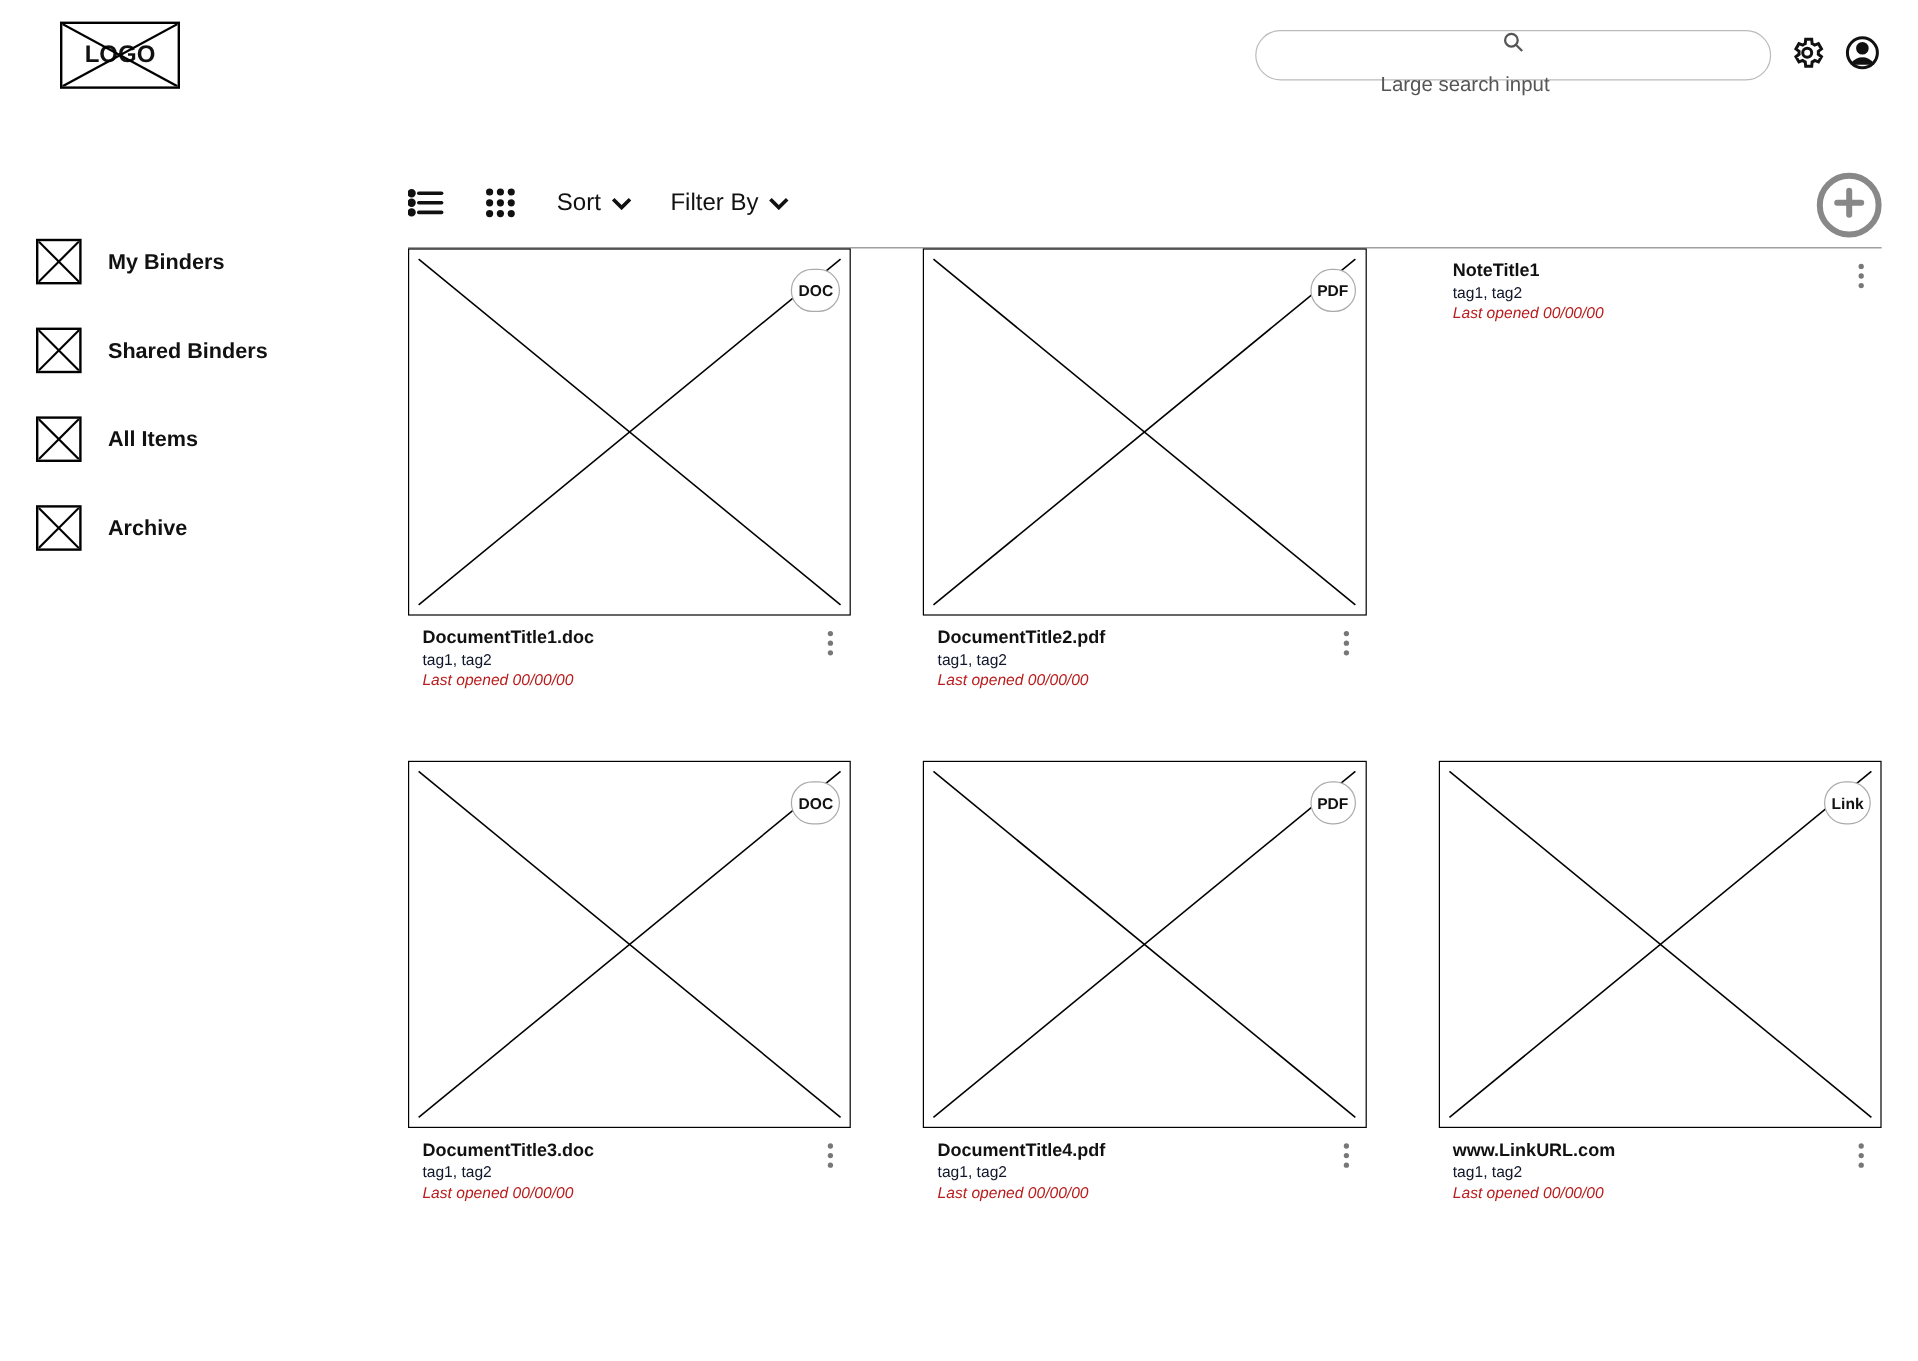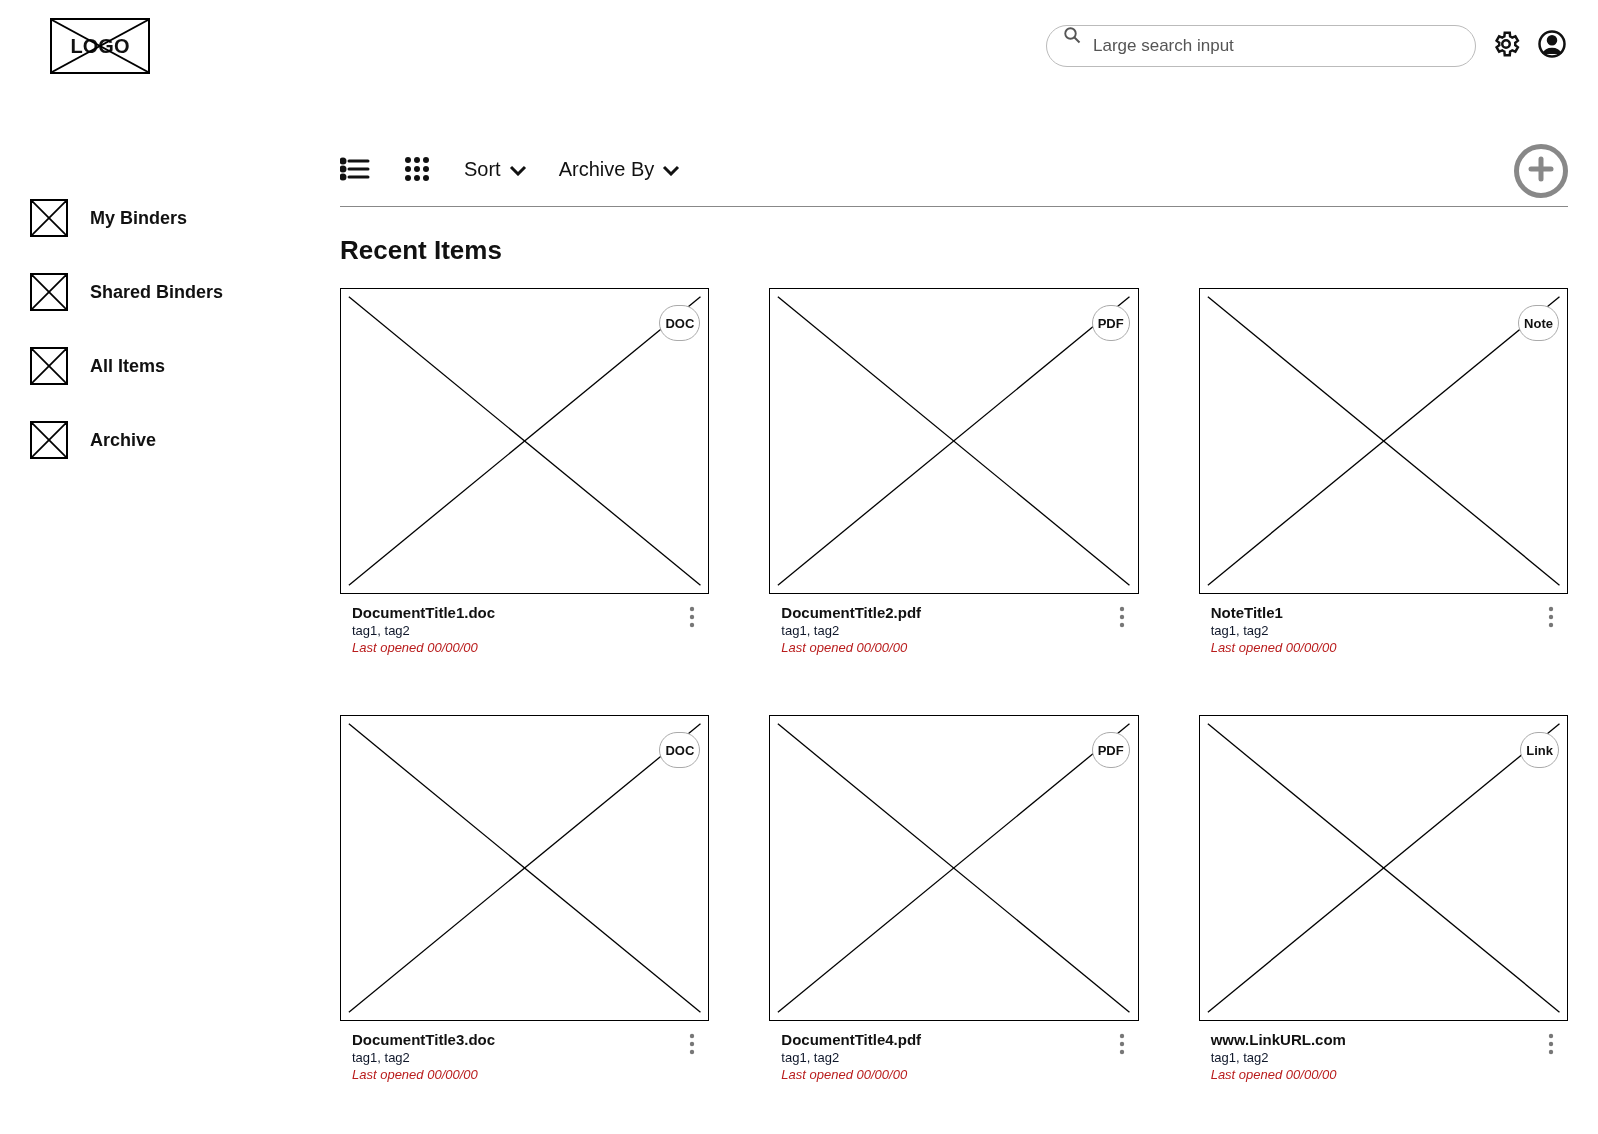--- a/index.html
+++ b/index.html
@@ -24,26 +24,28 @@
     align-items: center;
     justify-content: center;
     font-weight: bold;
     font-size: 20px;
     margin-left: 20px;
   }
   .logo svg { position: absolute; inset: 0; width: 100%; height: 100%; }
   .header-spacer { flex: 1; }
   .search-wrap {
     display: flex;
+    align-items: center;
     width: 430px;
     height: 42px;
     border: 1px solid #bbb;
     border-radius: 21px;
     padding: 0 16px;
     gap: 12px;
+    flex-direction: column;
   }
   .search-wrap input {
     border: none;
     outline: none;
     font-size: 17px;
     flex: 1;
     color: #333;
     background: transparent;
   }
   .search-wrap input::placeholder { color: #555; }
@@ -274,39 +276,38 @@
       </div>
       <div class="tb-btn">
         <span>Sort</span>
         <span>
           <svg width="18" height="12" viewBox="0 0 18 12" fill="none" stroke="#111" stroke-width="3">
               <polyline points="2,3 9,10 16,3"></polyline>
             </svg>
         </span>
       </div>
       <div class="tb-btn">
-        <span>Archive By</span>
+        <span>Filter By</span>
         <span>
           <svg width="18" height="12" viewBox="0 0 18 12" fill="none" stroke="#111" stroke-width="3">
               <polyline points="2,3 9,10 16,3"></polyline>
             </svg>
         </span>
       </div>
       <div class="toolbar-spacer"></div>
       <div class="add-btn">
         <span>
           <svg width="28" height="28" viewBox="0 0 28 28" stroke="#888" stroke-width="5" stroke-linecap="round">
               <line x1="14" y1="4" x2="14" y2="24"></line>
               <line x1="4" y1="14" x2="24" y2="14"></line>
             </svg>
         </span>
       </div>
     </div>
 
-    <div class="section-title">Recent Items</div>
 
     <div class="grid" id="grid">
         <div class="card">
     <div class="thumb">
       <svg class="cross" viewBox="0 0 280 232" preserveAspectRatio="none">
         <line x1="6" y1="6" x2="274" y2="226" stroke="#000" stroke-width="1"></line>
         <line x1="274" y1="6" x2="6" y2="226" stroke="#000" stroke-width="1"></line>
       </svg>
       <div class="badge">DOC</div>
     </div>
@@ -346,100 +347,93 @@
           <svg width="6" height="22" viewBox="0 0 6 22" fill="#777">
                   <circle cx="3" cy="3" r="2.2"></circle>
                   <circle cx="3" cy="11" r="2.2"></circle>
                   <circle cx="3" cy="19" r="2.2"></circle>
                 </svg>
         </span>
       </div>
     </div>
         </div>
         <div class="card">
+    <div class="card-footer">
+      <div class="card-meta">
+        <div class="card-title">NoteTitle1</div>
+        <div class="card-tags">tag1, tag2</div>
+        <div class="card-date">Last opened 00/00/00</div>
+      </div>
+      <div class="kebab">
+        <span>
+          <svg width="6" height="22" viewBox="0 0 6 22" fill="#777">
+                  <circle cx="3" cy="3" r="2.2"></circle>
+                  <circle cx="3" cy="11" r="2.2"></circle>
+                  <circle cx="3" cy="19" r="2.2"></circle>
+                </svg>
+        </span>
+      </div>
+    </div>
+        </div>
+        <div class="card">
     <div class="thumb">
       <svg class="cross" viewBox="0 0 280 232" preserveAspectRatio="none">
         <line x1="6" y1="6" x2="274" y2="226" stroke="#000" stroke-width="1"></line>
         <line x1="274" y1="6" x2="6" y2="226" stroke="#000" stroke-width="1"></line>
       </svg>
-      <div class="badge">Note</div>
-    </div>
-    <div class="card-footer">
-      <div class="card-meta">
-        <div class="card-title">NoteTitle1</div>
+      <div class="badge">DOC</div>
+    </div>
+    <div class="card-footer">
+      <div class="card-meta">
+        <div class="card-title">DocumentTitle3.doc</div>
         <div class="card-tags">tag1, tag2</div>
         <div class="card-date">Last opened 00/00/00</div>
       </div>
       <div class="kebab">
         <span>
           <svg width="6" height="22" viewBox="0 0 6 22" fill="#777">
                   <circle cx="3" cy="3" r="2.2"></circle>
                   <circle cx="3" cy="11" r="2.2"></circle>
                   <circle cx="3" cy="19" r="2.2"></circle>
                 </svg>
         </span>
       </div>
     </div>
         </div>
         <div class="card">
     <div class="thumb">
       <svg class="cross" viewBox="0 0 280 232" preserveAspectRatio="none">
         <line x1="6" y1="6" x2="274" y2="226" stroke="#000" stroke-width="1"></line>
         <line x1="274" y1="6" x2="6" y2="226" stroke="#000" stroke-width="1"></line>
       </svg>
-      <div class="badge">DOC</div>
-    </div>
-    <div class="card-footer">
-      <div class="card-meta">
-        <div class="card-title">DocumentTitle3.doc</div>
+      <div class="badge">PDF</div>
+    </div>
+    <div class="card-footer">
+      <div class="card-meta">
+        <div class="card-title">DocumentTitle4.pdf</div>
         <div class="card-tags">tag1, tag2</div>
         <div class="card-date">Last opened 00/00/00</div>
       </div>
       <div class="kebab">
         <span>
           <svg width="6" height="22" viewBox="0 0 6 22" fill="#777">
                   <circle cx="3" cy="3" r="2.2"></circle>
                   <circle cx="3" cy="11" r="2.2"></circle>
                   <circle cx="3" cy="19" r="2.2"></circle>
                 </svg>
         </span>
       </div>
     </div>
         </div>
         <div class="card">
     <div class="thumb">
       <svg class="cross" viewBox="0 0 280 232" preserveAspectRatio="none">
         <line x1="6" y1="6" x2="274" y2="226" stroke="#000" stroke-width="1"></line>
         <line x1="274" y1="6" x2="6" y2="226" stroke="#000" stroke-width="1"></line>
       </svg>
-      <div class="badge">PDF</div>
-    </div>
-    <div class="card-footer">
-      <div class="card-meta">
-        <div class="card-title">DocumentTitle4.pdf</div>
-        <div class="card-tags">tag1, tag2</div>
-        <div class="card-date">Last opened 00/00/00</div>
-      </div>
-      <div class="kebab">
-        <span>
-          <svg width="6" height="22" viewBox="0 0 6 22" fill="#777">
-                  <circle cx="3" cy="3" r="2.2"></circle>
-                  <circle cx="3" cy="11" r="2.2"></circle>
-                  <circle cx="3" cy="19" r="2.2"></circle>
-                </svg>
-        </span>
-      </div>
-    </div>
-        </div>
-        <div class="card">
-    <div class="thumb">
-      <svg class="cross" viewBox="0 0 280 232" preserveAspectRatio="none">
-        <line x1="6" y1="6" x2="274" y2="226" stroke="#000" stroke-width="1"></line>
-        <line x1="274" y1="6" x2="6" y2="226" stroke="#000" stroke-width="1"></line>
-      </svg>
       <div class="badge">Link</div>
     </div>
     <div class="card-footer">
       <div class="card-meta">
         <div class="card-title">www.LinkURL.com</div>
         <div class="card-tags">tag1, tag2</div>
         <div class="card-date">Last opened 00/00/00</div>
       </div>
       <div class="kebab">
         <span>

